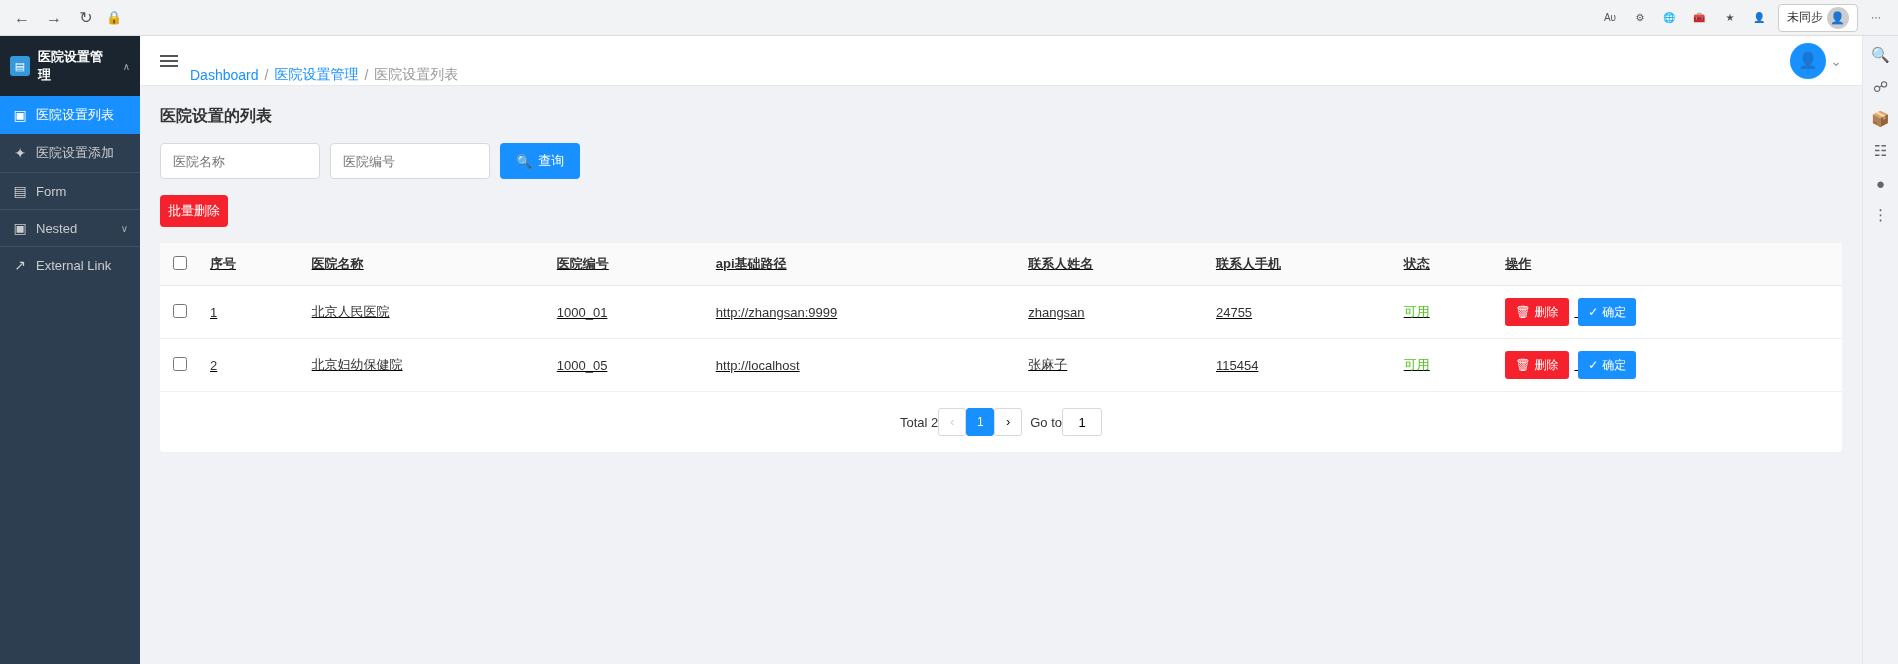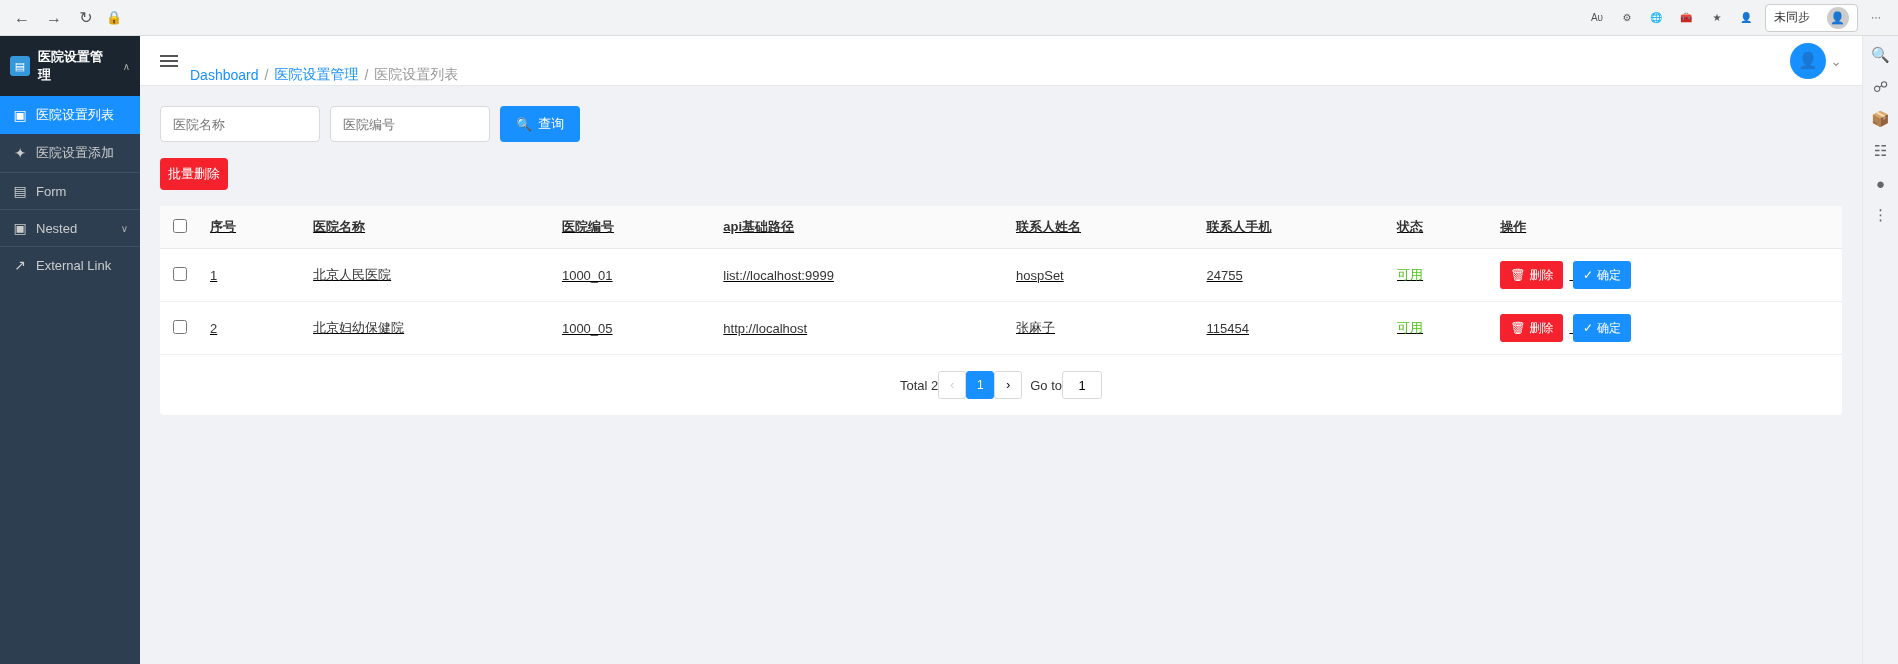--- a/index.html
+++ b/index.html
@@ -42,21 +42,21 @@
       align-items: center;
     }
     .browser-action-icon {
       width: 24px; height: 24px;
       display: flex; align-items: center; justify-content: center;
       color: #555;
       cursor: pointer;
       font-size: 10px;
     }
     .browser-user-btn {
-      display: flex; align-items: center; gap: 17px;
+      display: flex; align-items: center; gap: 4px;
       padding: 2px 8px;
       border: 1px solid #ccc;
       border-radius: 4px;
       background: white;
       cursor: pointer;
       font-size: 12px;
       color: #333;
     }
     .browser-avatar {
       width: 22px; height: 22px;
@@ -445,20 +445,21 @@
         <span class="breadcrumb-current">医院设置列表</span>
       </nav>
       <div class="top-bar-right">
         <button class="user-avatar-btn">👤</button>
         <span style="cursor:pointer; margin-left:4px; color:#999;">⌄</span>
       </div>
     </div>
 
     <div class="page-content">
 
+      <div class="page-title">医院设置的列表</div>
 
       
       <div class="search-bar">
         <input class="search-input" type="text" placeholder="医院名称" style="">
         <input class="search-input" type="text" placeholder="医院编号" style="">
         <button class="search-btn">
           <span>🔍</span>
           <span>查询</span>
         </button>
       </div>
@@ -486,22 +487,22 @@
           </thead>
           <tbody id="table-body">
 
           <tr>
       <td class="checkbox-cell">
         <input type="checkbox" style="">
       </td>
       <td>1</td>
       <td>北京人民医院</td>
       <td>1000_01</td>
-      <td>list://localhost:9999</td>
-      <td>hospSet</td>
+      <td>http://zhangsan:9999</td>
+      <td>zhangsan</td>
       <td>24755</td>
       <td class="status-available">可用</td>
       <td>
         <button class="action-btn action-btn-delete">
           <span>🗑</span>
           删除
         </button>
         <button class="action-btn action-btn-confirm">
           <span>✓</span>
           确定

